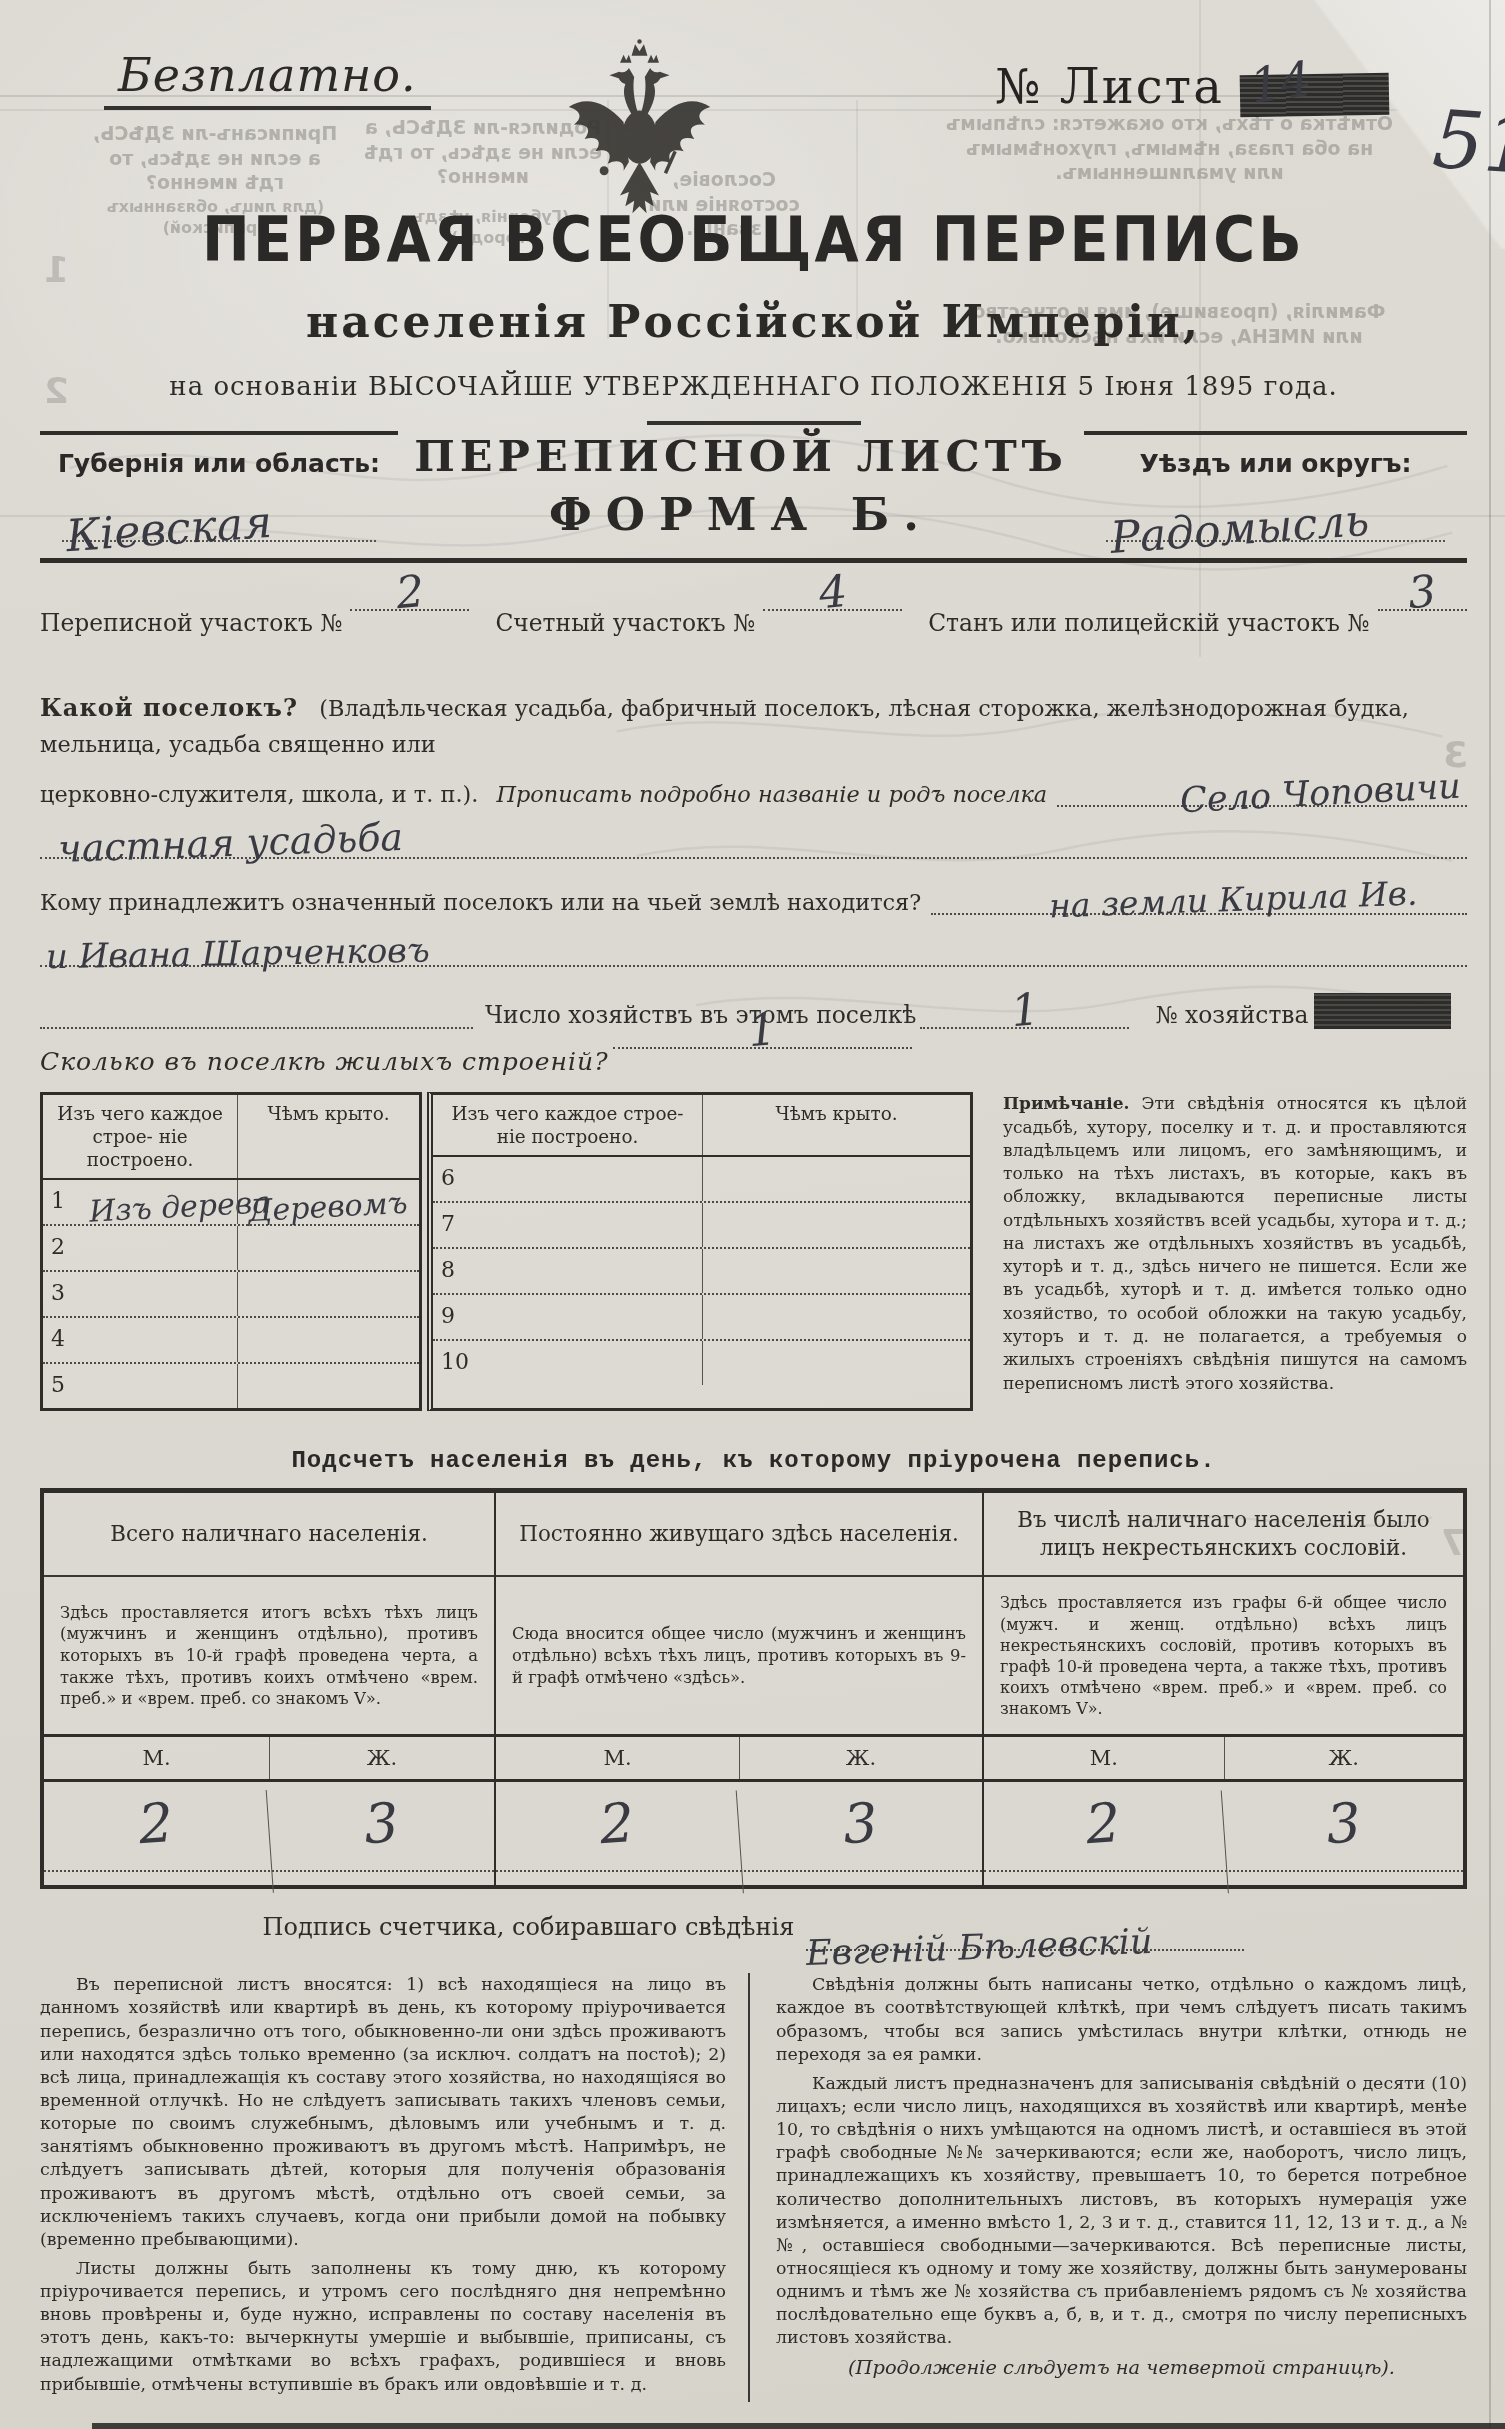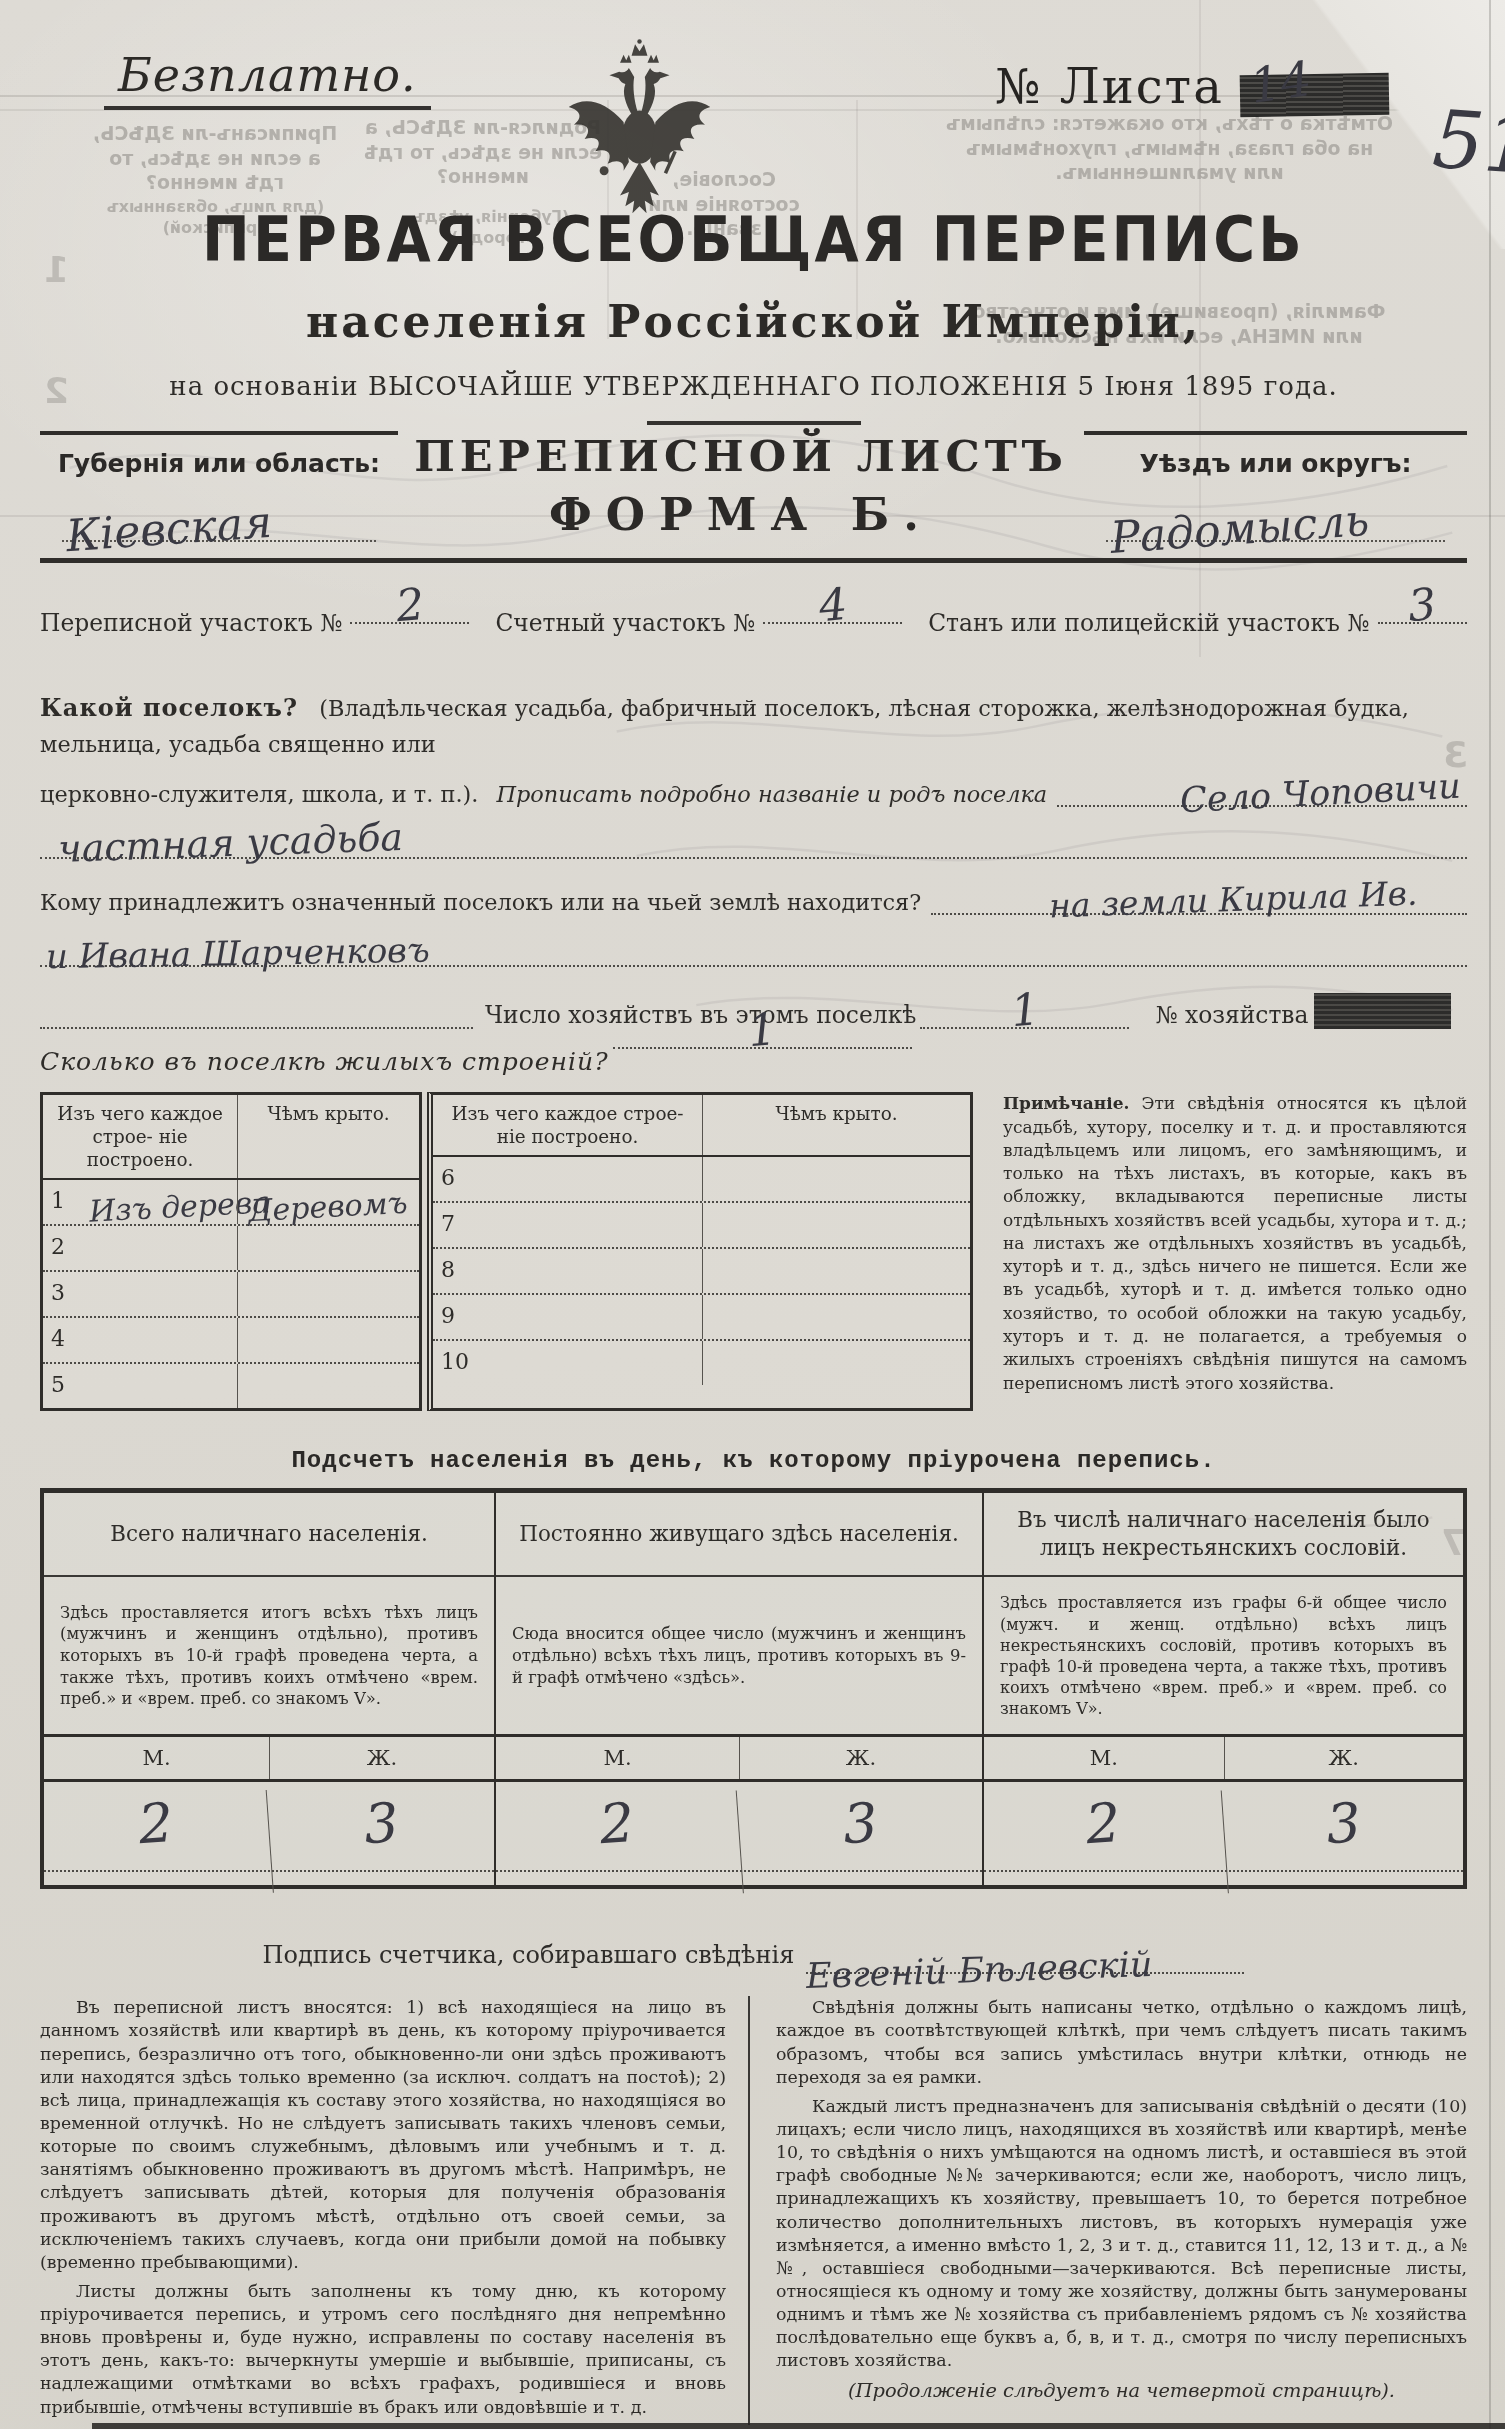--- a/index.html
+++ b/index.html
@@ -60,21 +60,21 @@
   .fh-label{font-family:"DejaVu Sans",sans-serif;font-weight:bold;font-size:25px;text-align:center;color:#2b2927;}
   .fh-value{position:relative;margin:10px 16px 0;border-bottom:2px dotted #56534e;height:52px;}
   .fh-value .hw{position:absolute;bottom:-14px;left:4px;font-size:44px;white-space:nowrap;transform:rotate(-4deg);}
   .fh-center{text-align:center;padding-top:0;}
   .fh-t1{font-weight:bold;font-size:43px;letter-spacing:5px;color:#2b2927;}
   .fh-t2{font-weight:bold;font-size:45px;letter-spacing:14px;margin-top:7px;color:#2b2927;}
 
   .hw{font-family:"DejaVu Serif",serif;font-style:italic;color:#3a3a43;}
   .hw-num{font-size:44px;}
 
-  .precinct{display:flex;align-items:center;margin-top:46px;font-size:23.4px;white-space:nowrap;}
+  .precinct{display:flex;align-items:flex-start;margin-top:46px;font-size:23.4px;white-space:nowrap;}
   .precinct .lbl{margin-right:4px;}
   .dotval{position:relative;border-bottom:2.5px dotted #4c4a46;margin:0 26px 0 4px;display:inline-block;}
   .dotval .hw-num{position:absolute;left:50%;bottom:-8px;transform:translateX(-50%) rotate(-5deg);}
   .w1{width:119px;} .w2{width:139px;} .w3{flex:1;margin-right:0;}
 
   .q-line{margin-top:52px;font-size:22.4px;line-height:1.6;}
   .q-bold{font-weight:bold;font-size:24px;letter-spacing:1px;margin-right:14px;}
   .q-flex{display:flex;align-items:flex-end;font-size:22.4px;margin-top:10px;}
   .q-italic{font-style:italic;margin-left:18px;white-space:nowrap;}
   .dotfill{flex:1;position:relative;border-bottom:2.5px dotted #4c4a46;margin-left:10px;height:32px;}
@@ -123,21 +123,21 @@
       box-sizing:border-box;overflow:hidden;display:flex;align-items:center;}
   .cc-desc-sm{font-size:16px;}
   .cc-mf{display:grid;grid-template-columns:1fr 1fr;border-top:3.5px solid #2f2d2a;border-bottom:3.5px solid #2f2d2a;}
   .cc-mf span{text-align:center;font-size:21px;padding:9px 0;}
   .cc-mf span+span{border-left:1.5px solid #56534e;}
   .cc-vals{display:grid;grid-template-columns:1fr 1fr;height:103px;position:relative;}
   .cc-vals::after{content:"";position:absolute;left:0;right:0;bottom:13px;border-bottom:2px dotted #4c4a46;}
   .cc-vals .hw-big{font-size:54px;text-align:center;padding-top:10px;transform:rotate(-4deg);}
   .cc-vals .hw-big+.hw-big{border-left:1.5px solid #56534e;}
 
-  .sig-line{margin-top:47px;display:flex;justify-content:center;align-items:center;font-size:24px;}
+  .sig-line{margin-top:24px;display:flex;justify-content:center;align-items:flex-start;font-size:24px;}
   .sig-dot{position:relative;width:438px;border-bottom:2px dotted #4c4a46;height:36px;margin-left:12px;}
   .sig-dot .hw{position:absolute;left:0;bottom:-18px;font-size:35px;white-space:nowrap;transform:rotate(-2deg);}
 
   .rules-title{margin-top:36px;text-align:center;font-family:"DejaVu Sans",sans-serif;font-weight:bold;
       font-size:43px;letter-spacing:1px;color:#2b2927;}
   .rules{display:grid;grid-template-columns:708px 1fr;margin-top:22px;font-size:17.4px;line-height:1.33;
       text-align:justify;}
   .rules .col-r{border-left:2px solid #3a3835;padding-left:26px;}
   .rules .col-l{padding-right:22px;}
   .rules p{margin:0 0 6px;text-indent:36px;}

